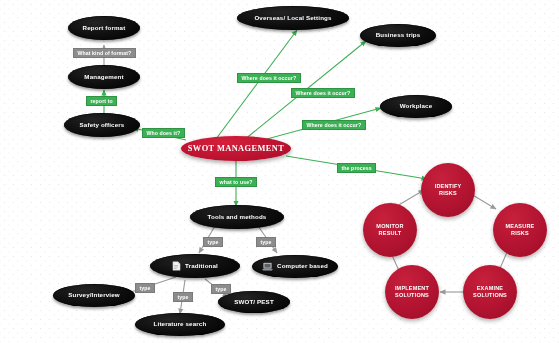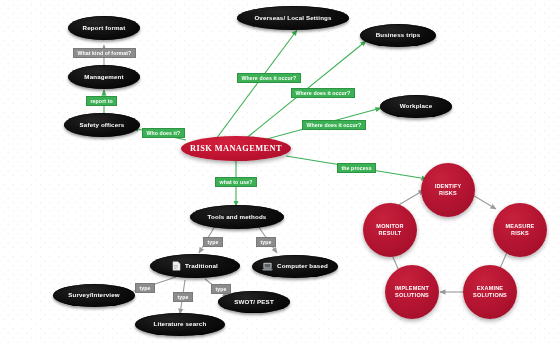--- a/index.html
+++ b/index.html
@@ -214,21 +214,21 @@
 
   <div class="node-ellipse" style="left:135px; top:313px; width:90px; height:23px;">
     <span class="lbl">Literature search</span>
   </div>
 
   <div class="node-ellipse" style="left:218px; top:291px; width:72px; height:22px;">
     <span class="lbl">SWOT/ PEST</span>
   </div>
 
   <div class="node-center" style="left:181px; top:136px; width:110px; height:25px;">
-    <span class="lbl">RISK MANAGEMENT</span>
+    <span class="lbl">SWOT MANAGEMENT</span>
   </div>
 
   <div class="node-circle" style="left:421px; top:163px; width:54px; height:54px;">
     <div>
       <span>IDENTIFY</span><br>
       <span>RISKS</span>
     </div>
   </div>
 
   <div class="node-circle" style="left:493px; top:203px; width:54px; height:54px;">

